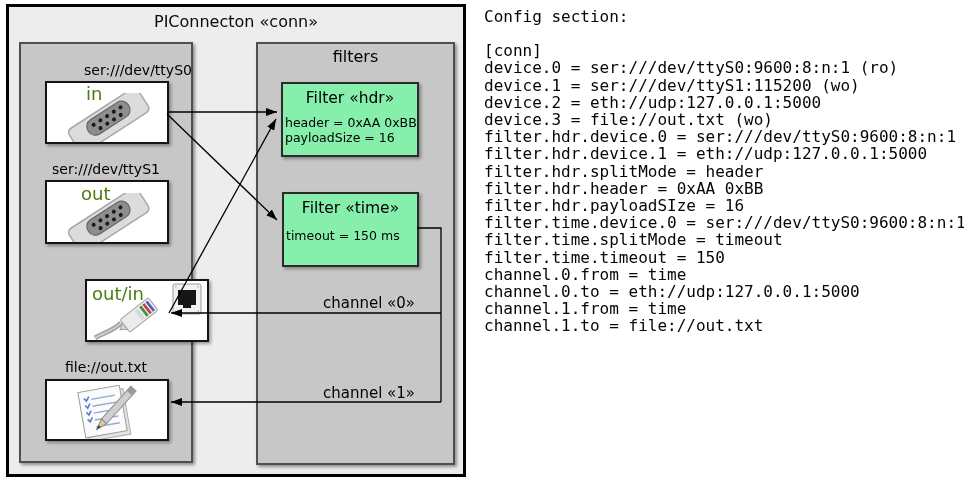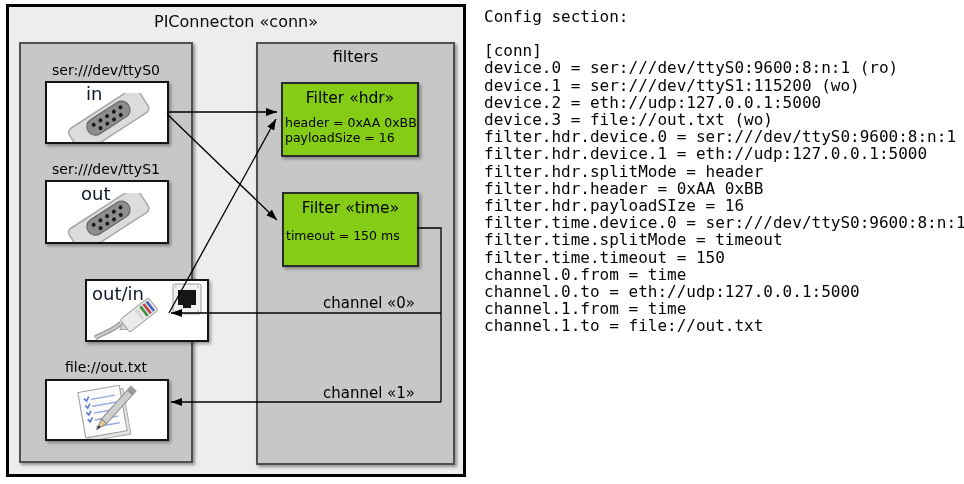--- a/index.html
+++ b/index.html
@@ -41,26 +41,26 @@
     position: absolute; left: 0; width: 100%;
     text-align: center; font-size: 14px; white-space: nowrap;
   }
   .device-label.small { font-size: 13.5px; }
   .device-box {
     position: absolute; left: 24px; width: 124px;
     background: #fff; border: 2px solid #141414;
     box-shadow: 2px 2px 3px rgba(0,0,0,0.35);
     overflow: hidden;
   }
-  .mode-label { position: absolute; font-size: 18px; line-height: 18px; color: #0f172a; }
+  .mode-label { position: absolute; font-size: 18px; line-height: 18px; color: #4d7c0f; }
   .dev-icon { position: absolute; }
 
   
   .filter-box {
-    position: absolute; background: #84cc16;
+    position: absolute; background: #86efac;
     border: 2px solid #2b2b2b;
     box-shadow: 2px 2px 3px rgba(0,0,0,0.35);
   }
   .filter-title {
     position: absolute; top: 5px; left: 0; width: 100%;
     text-align: center; font-size: 15.5px;
   }
   .filter-props {
     position: absolute; left: 2px; top: 31px;
     font-size: 12.5px; line-height: 15px; white-space: pre-line;
@@ -95,21 +95,21 @@
 <body>
 
 <div class="stage">
 
   <div class="outer-box">
     <div class="diagram-title">PIConnecton «conn»</div>
   </div>
 
   <div class="panel devices-panel">
 
-    <div class="device-label" style="top:18px;">ser:///dev/ttyS0</div>
+    <div class="device-label" style="top:18px;margin-left:32px;">ser:///dev/ttyS0</div>
     <div class="device-box" style="top:37px; height:63px;">
       <span class="mode-label" style="left:39px; top:2px;">in</span>
       <svg class="dev-icon" style="left:14px; top:10px;" width="96" height="52" viewBox="0 0 96 52">
         <g transform="rotate(-33 48 26)">
           <rect x="6" y="13" width="82" height="28" rx="5" fill="#dcdcdc" stroke="#a8a8a8" stroke-width="1.5"></rect>
           <rect x="24" y="16.5" width="48" height="17" rx="8" fill="#8d8d8d" stroke="#5f5f5f"></rect>
           <g fill="#1a1a1a">
             <circle cx="32" cy="22.5" r="2"></circle>
               <circle cx="40" cy="22.5" r="2"></circle>
               <circle cx="48" cy="22.5" r="2"></circle>

